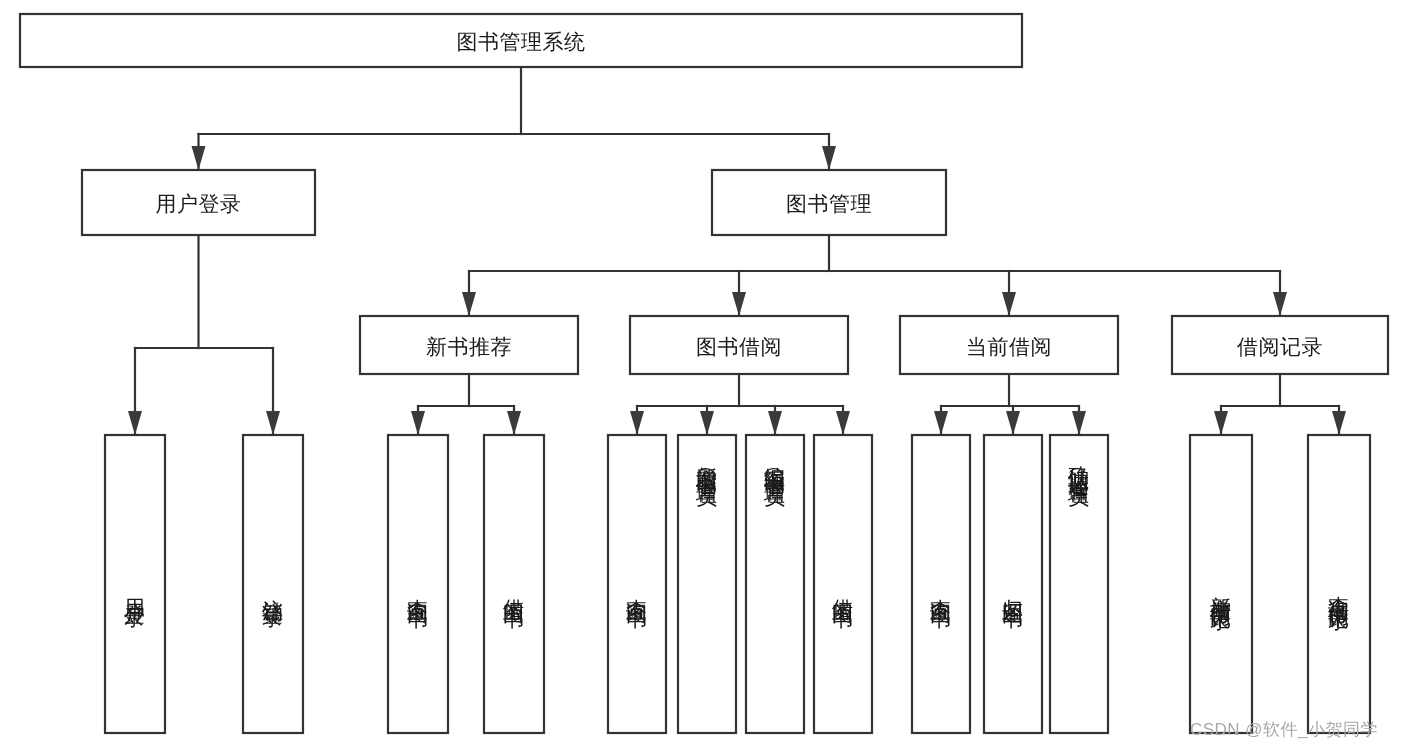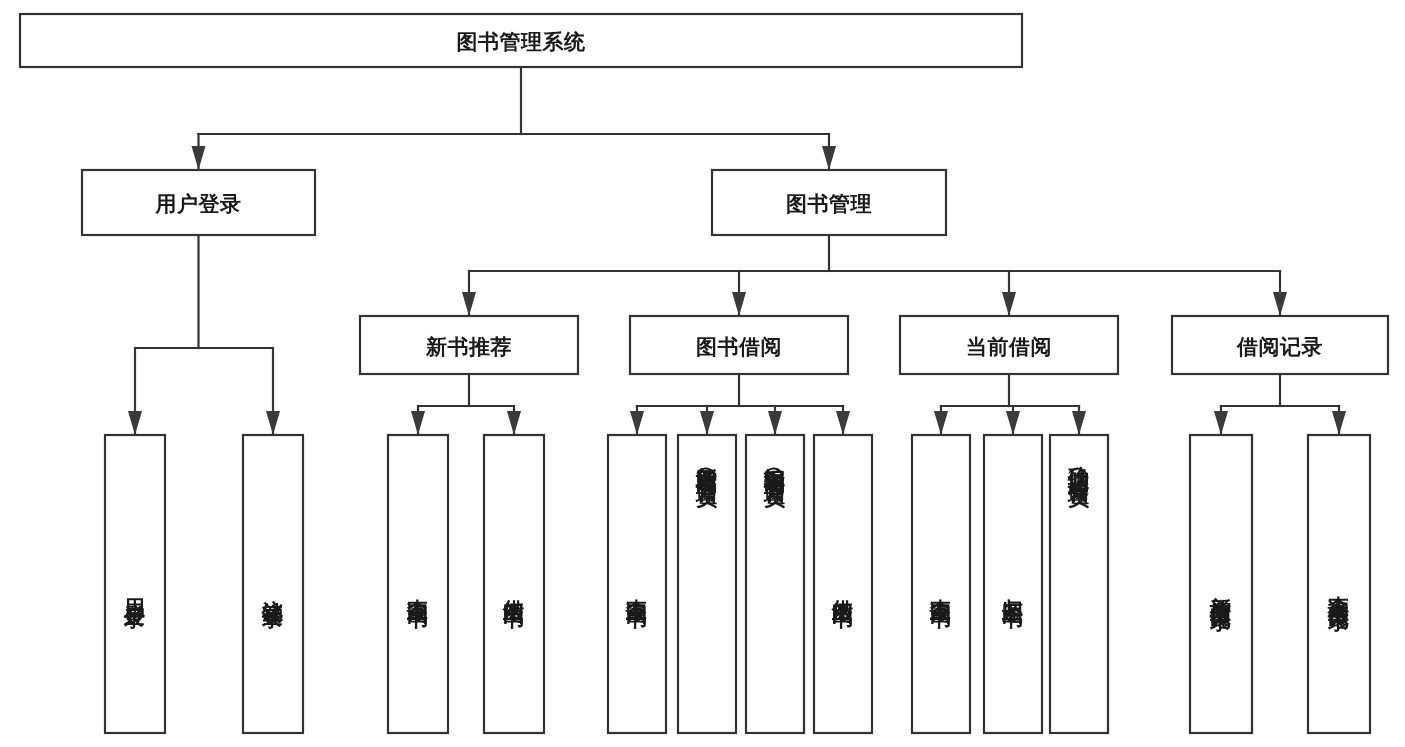--- a/index.html
+++ b/index.html
@@ -13,21 +13,20 @@
     height: 747px;
     font-family: "Liberation Sans", "DejaVu Sans", sans-serif;
     overflow: hidden;
     position: relative;
   }
   #diagram-root {
     position: relative;
     width: 1386px;
     height: 747px;
     background: #ffffff;
-    font-weight: bold;
   }
   svg#flow-svg {
     position: absolute;
     top: 0;
     left: 0;
     width: 1405px;
     height: 747px;
     display: block;
   }
   .node-rect {
@@ -257,13 +256,14 @@
         <span class="leaf-label">确认归还（管理员）</span>
       </div>
       <div class="leaf-label-wrap" style="left: 1190px; top: 449px; width: 62px; height: 278px; align-items: center;">
         <span class="leaf-label">新增借阅记录</span>
       </div>
       <div class="leaf-label-wrap" style="left: 1308px; top: 449px; width: 62px; height: 278px; align-items: center;">
         <span class="leaf-label">查询借阅记录</span>
       </div>
     </div>
 
+  <div class="watermark">CSDN @软件_小贺同学</div>
 </div>
 
 </body></html>

